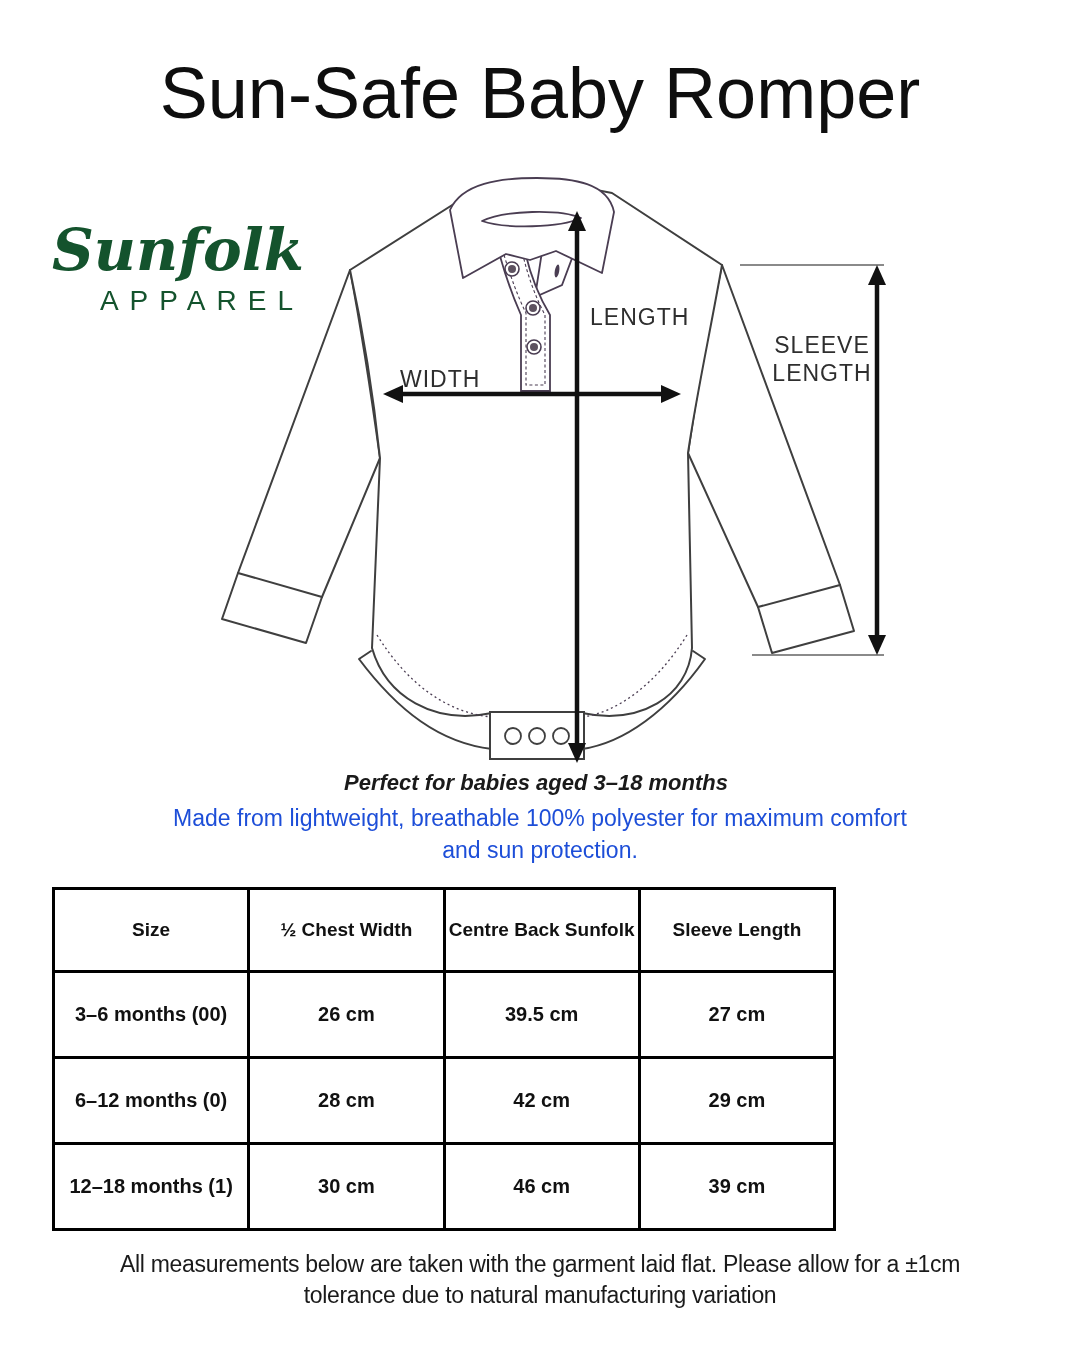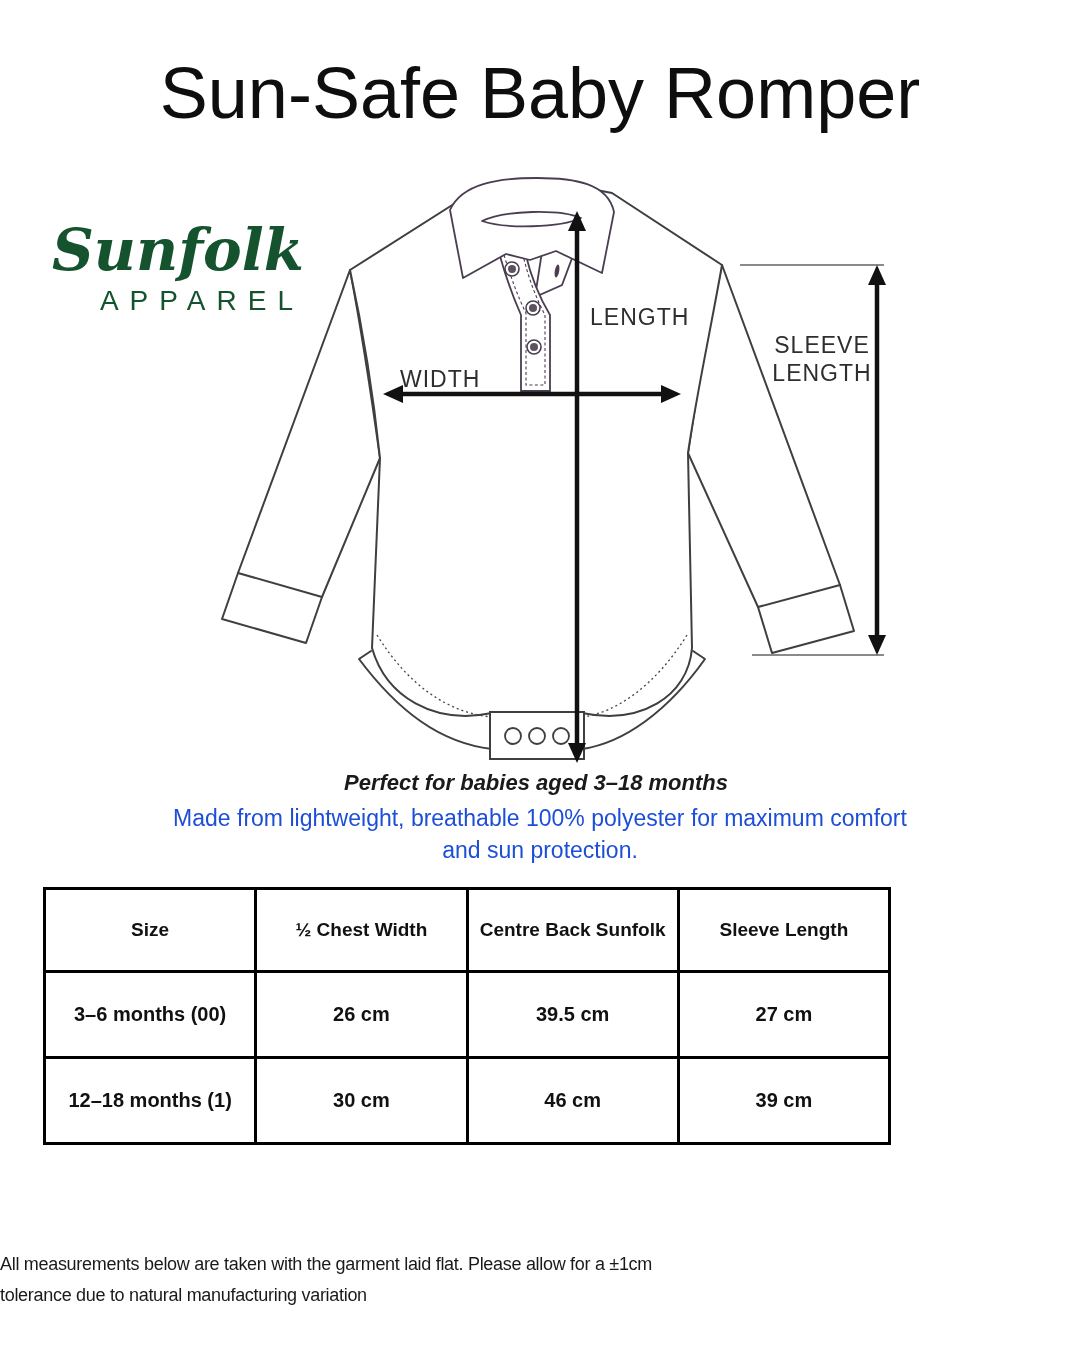--- a/index.html
+++ b/index.html
@@ -17,31 +17,31 @@
     font-size:58px;line-height:1.05;
   }
   .logo-sub{
     margin-top:4px;font-size:28px;font-weight:400;letter-spacing:11px;padding-left:11px;
   }
   .diagram-svg{position:absolute;left:0;top:165px;width:1080px;height:615px;}
   .desc{position:absolute;top:770px;left:0;right:0;text-align:center;}
   .desc-headline{margin:0 8px 6px 0;font-size:22px;font-weight:700;font-style:italic;color:#1a1a1a;}
   .desc-body{margin:0;font-size:23px;line-height:32px;color:#1d4ed8;}
   .size-table{
-    position:absolute;left:43px;top:887px;width:848px;
+    position:absolute;left:52px;top:887px;width:784px;
     border-collapse:collapse;table-layout:fixed;background:#fff;
   }
   .size-table th,.size-table td{
     border:3px solid #000;text-align:center;vertical-align:middle;
     font-weight:700;color:#111;padding:0;
   }
   .size-table th{height:80px;font-size:19px;}
   .size-table td{height:83px;font-size:20px;}
-  .footnote{position:absolute;top:1249px;left:0;right:0;text-align:left;
-    font-size:18px;line-height:31px;letter-spacing:-0.3px;color:#1a1a1a;}
+  .footnote{position:absolute;top:1249px;left:0;right:0;text-align:center;
+    font-size:23px;line-height:31px;letter-spacing:-0.3px;color:#1a1a1a;}
   .svg-label{font-family:"Liberation Sans",sans-serif;font-size:23px;letter-spacing:1px;fill:#2e2e2e;}
 </style>
 </head>
 <body>
 
 <div class="page">
 
   <h1 class="title">Sun-Safe Baby Romper</h1>
 
   <div class="logo">
@@ -146,20 +146,26 @@
       </tr>
     </thead>
     <tbody>
       <tr>
         <td>3–6 months (00)</td>
         <td>26 cm</td>
         <td>39.5 cm</td>
         <td>27 cm</td>
       </tr>
       <tr>
+        <td>6–12 months (0)</td>
+        <td>28 cm</td>
+        <td>42 cm</td>
+        <td>29 cm</td>
+      </tr>
+      <tr>
         <td>12–18 months (1)</td>
         <td>30 cm</td>
         <td>46 cm</td>
         <td>39 cm</td>
       </tr>
     </tbody>
   </table>
 
   <div class="footnote">
     <div>All measurements below are taken with the garment laid flat. Please allow for a ±1cm</div>

